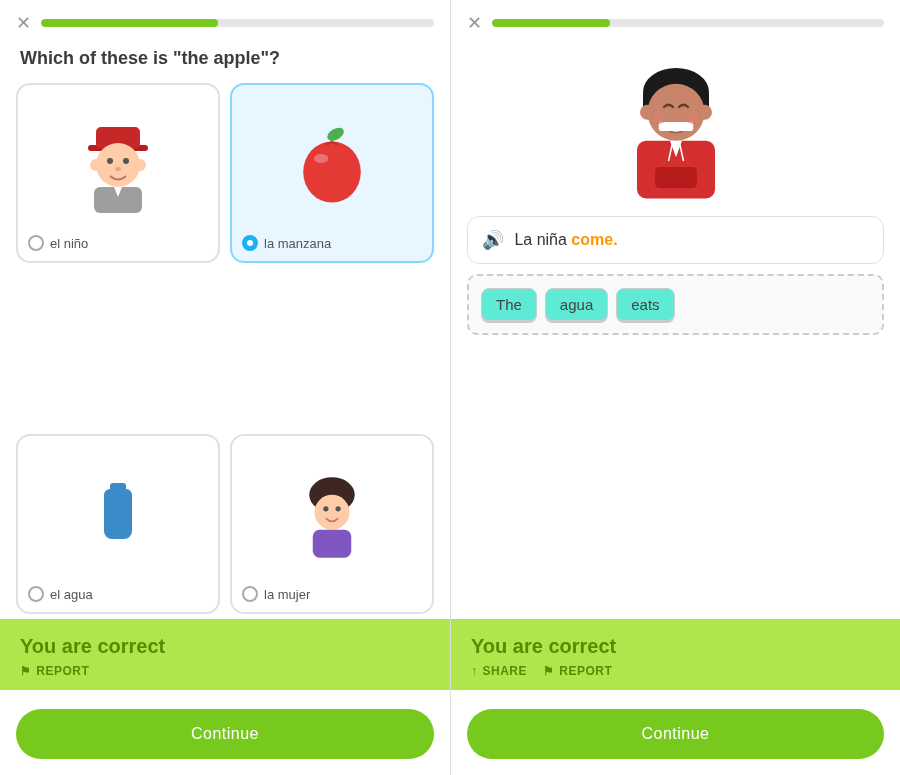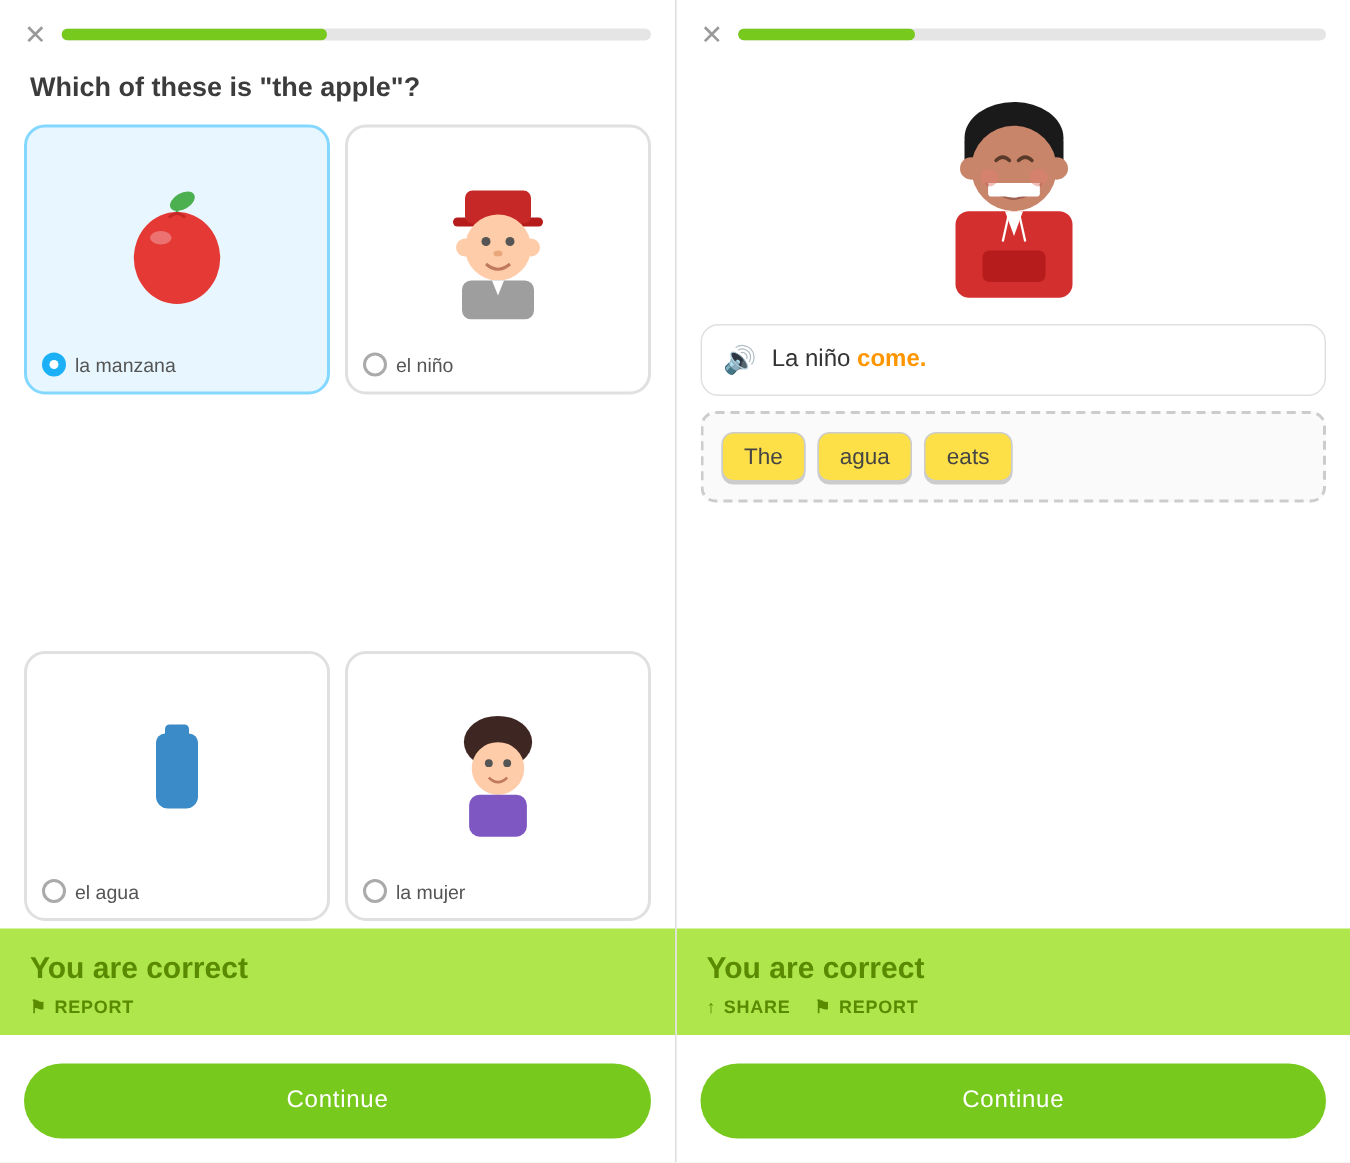--- a/index.html
+++ b/index.html
@@ -203,21 +203,21 @@
       border: 2px dashed #ccc;
       border-radius: 10px;
       padding: 12px;
       min-height: 60px;
       display: flex;
       flex-wrap: wrap;
       gap: 8px;
       background: #fafafa;
     }
     .word-chip {
-      background: #fde047;
+      background: #5eead4;
       border: 1.5px solid #ccc;
       border-radius: 8px;
       padding: 7px 14px;
       font-size: 15px;
       color: #444;
       cursor: pointer;
       box-shadow: 0 2px 0 #ccc;
     }
 
     .word-options-area {
@@ -253,70 +253,70 @@
     <span class="close-icon">✕</span>
     <div class="progress-bar-bg">
       <div class="progress-bar-fill fill-left"></div>
     </div>
   </div>
 
   <div class="question-text">Which of these is "the apple"?</div>
 
   <div class="image-grid">
 
+    <div class="image-card">
+      <div class="card-image-area">
+
+        <svg viewBox="0 0 80 100" width="80" height="100">
+
+          <rect x="10" y="32" width="60" height="6" rx="3" fill="#b71c1c"></rect>
+
+          <rect x="18" y="14" width="44" height="22" rx="5" fill="#c62828"></rect>
+
+          <circle cx="40" cy="52" r="22" fill="#ffccaa"></circle>
+
+          <circle cx="18" cy="52" r="6" fill="#ffccaa"></circle>
+          <circle cx="62" cy="52" r="6" fill="#ffccaa"></circle>
+
+          <circle cx="32" cy="48" r="3" fill="#555"></circle>
+          <circle cx="48" cy="48" r="3" fill="#555"></circle>
+
+          <ellipse cx="40" cy="56" rx="3" ry="2" fill="#e8a87c"></ellipse>
+
+          <path d="M32 63 Q40 70 48 63" fill="none" stroke="#c0795a" stroke-width="2"></path>
+
+          <rect x="16" y="74" width="48" height="26" rx="6" fill="#9e9e9e"></rect>
+
+          <polygon points="36,74 44,74 40,84" fill="#fff"></polygon>
+        </svg>
+      </div>
+      <div class="card-label">
+        <div class="radio-circle"></div>
+        <span>el niño</span>
+      </div>
+    </div>
+
     <div class="image-card selected">
       <div class="card-image-area">
 
         <svg viewBox="0 0 100 100" class="apple-svg">
 
           <ellipse cx="54" cy="18" rx="10" ry="6" fill="#4caf50" transform="rotate(-30 54 18)"></ellipse>
           <line x1="50" y1="22" x2="50" y2="30" stroke="#4caf50" stroke-width="2"></line>
 
           <ellipse cx="50" cy="60" rx="32" ry="34" fill="#e53935"></ellipse>
 
           <ellipse cx="38" cy="45" rx="8" ry="5" fill="#ef9a9a" opacity="0.6"></ellipse>
 
           <path d="M44 30 Q50 24 56 30" fill="none" stroke="#c62828" stroke-width="2"></path>
         </svg>
       </div>
       <div class="card-label">
         <div class="radio-circle selected-radio"></div>
         <span>la manzana</span>
-      </div>
-    </div>
-
-    <div class="image-card">
-      <div class="card-image-area">
-
-        <svg viewBox="0 0 80 100" width="80" height="100">
-
-          <rect x="10" y="32" width="60" height="6" rx="3" fill="#b71c1c"></rect>
-
-          <rect x="18" y="14" width="44" height="22" rx="5" fill="#c62828"></rect>
-
-          <circle cx="40" cy="52" r="22" fill="#ffccaa"></circle>
-
-          <circle cx="18" cy="52" r="6" fill="#ffccaa"></circle>
-          <circle cx="62" cy="52" r="6" fill="#ffccaa"></circle>
-
-          <circle cx="32" cy="48" r="3" fill="#555"></circle>
-          <circle cx="48" cy="48" r="3" fill="#555"></circle>
-
-          <ellipse cx="40" cy="56" rx="3" ry="2" fill="#e8a87c"></ellipse>
-
-          <path d="M32 63 Q40 70 48 63" fill="none" stroke="#c0795a" stroke-width="2"></path>
-
-          <rect x="16" y="74" width="48" height="26" rx="6" fill="#9e9e9e"></rect>
-
-          <polygon points="36,74 44,74 40,84" fill="#fff"></polygon>
-        </svg>
-      </div>
-      <div class="card-label">
-        <div class="radio-circle"></div>
-        <span>el niño</span>
       </div>
     </div>
 
     <div class="image-card">
       <div class="card-image-area">
         <div class="water-area">
           <div class="water-bottle"></div>
         </div>
       </div>
       <div class="card-label">
@@ -402,21 +402,21 @@
       <rect x="52" y="138" width="56" height="28" rx="6" fill="#b71c1c"></rect>
 
       <line x1="76" y1="103" x2="70" y2="130" stroke="#fff" stroke-width="2"></line>
       <line x1="84" y1="103" x2="90" y2="130" stroke="#fff" stroke-width="2"></line>
     </svg>
   </div>
 
   <div class="sentence-bubble">
     <span class="speaker-icon">🔊</span>
     <span class="sentence-text">
-      <span>La niño </span><span class="sentence-highlight">come.</span>
+      <span>La niña </span><span class="sentence-highlight">come.</span>
     </span>
   </div>
 
   <div class="word-bank-area">
     <div class="word-chip">The</div>
     <div class="word-chip">agua</div>
     <div class="word-chip">eats</div>
   </div>
 
   <div class="correct-banner">

